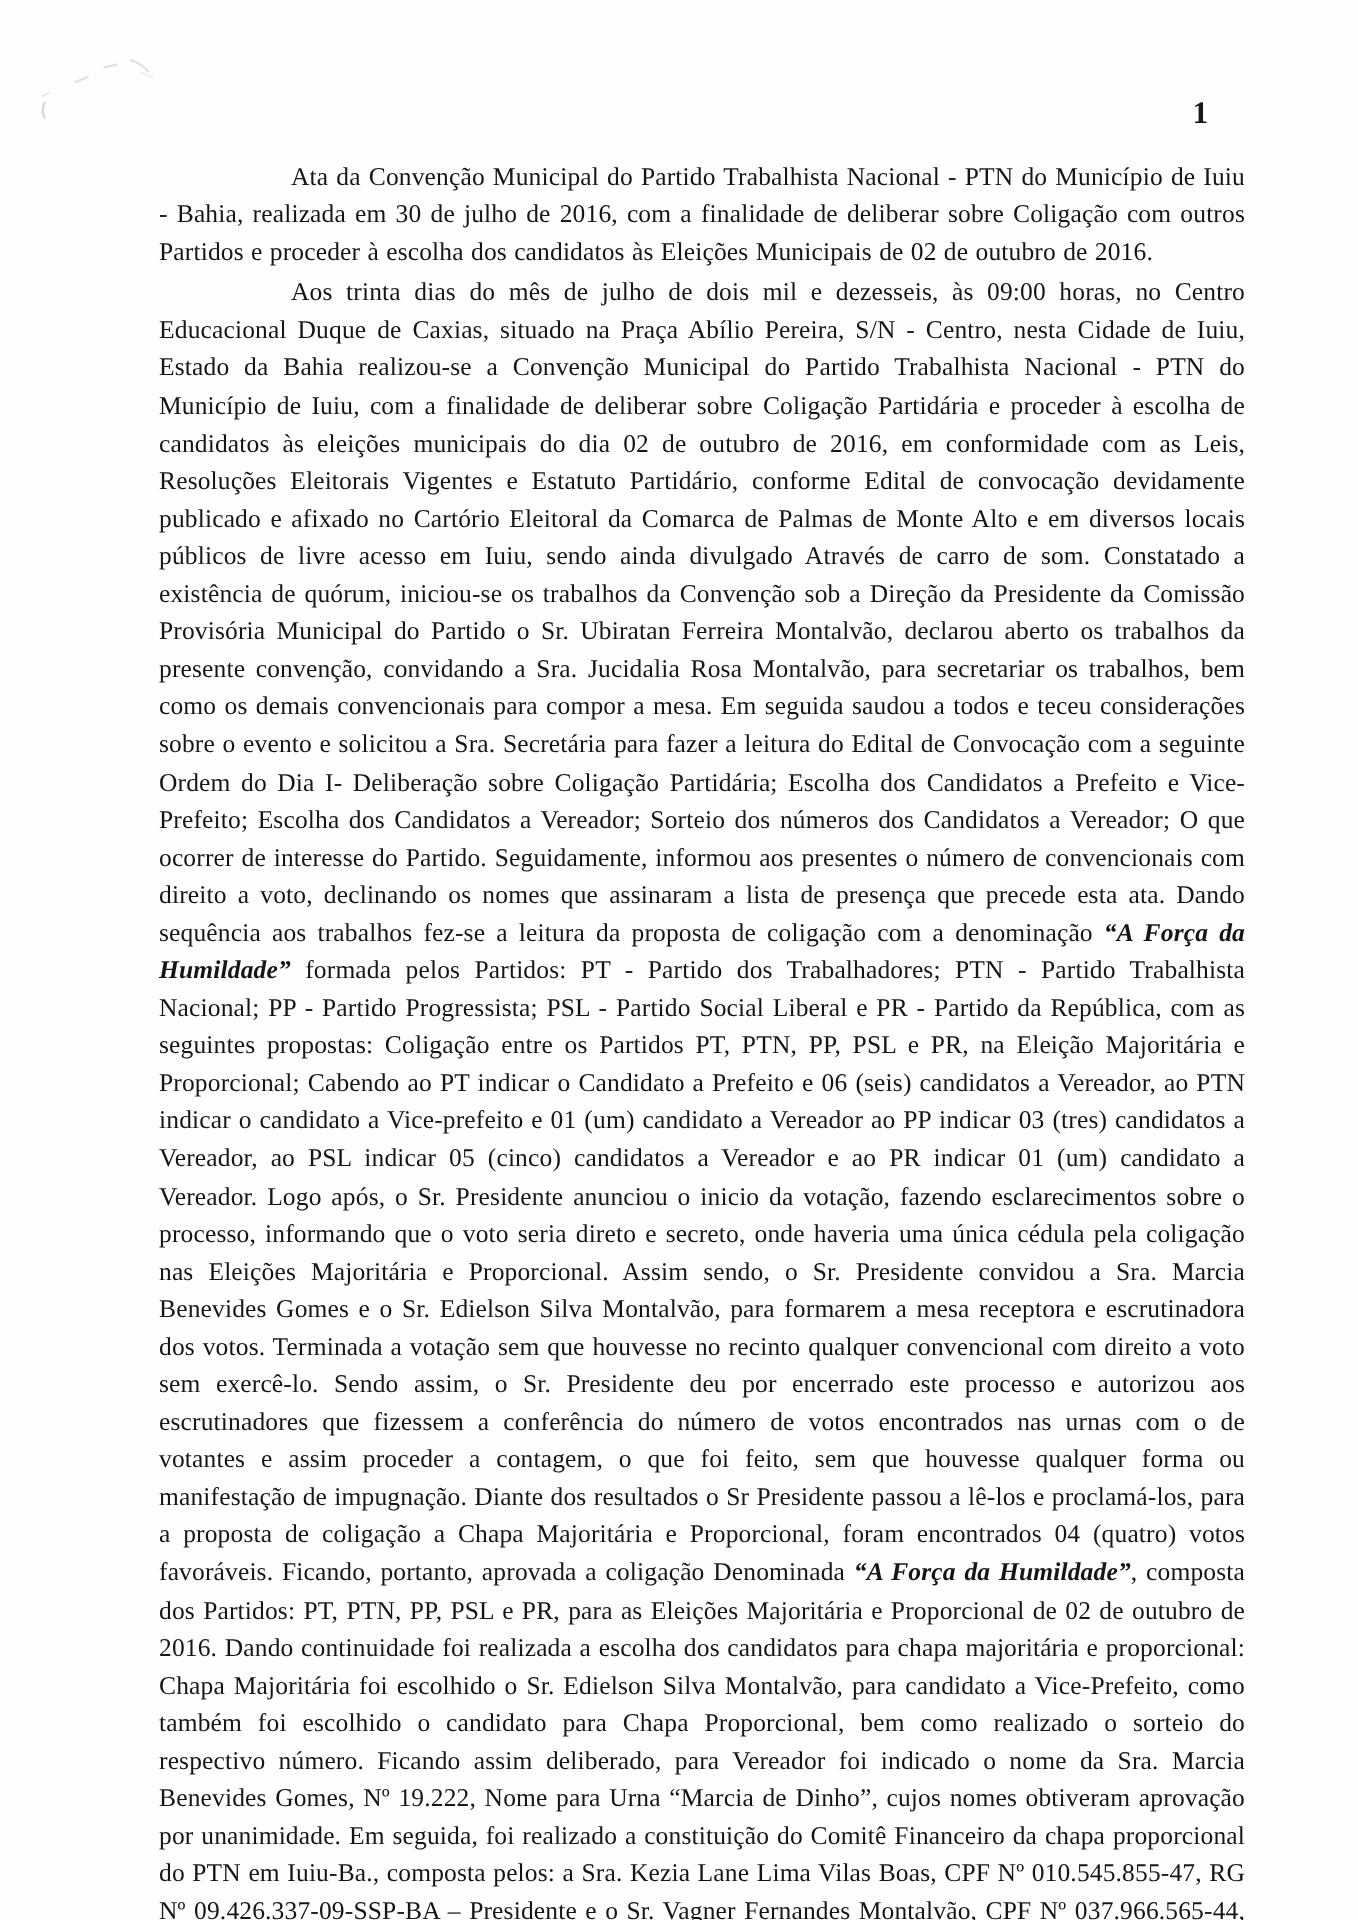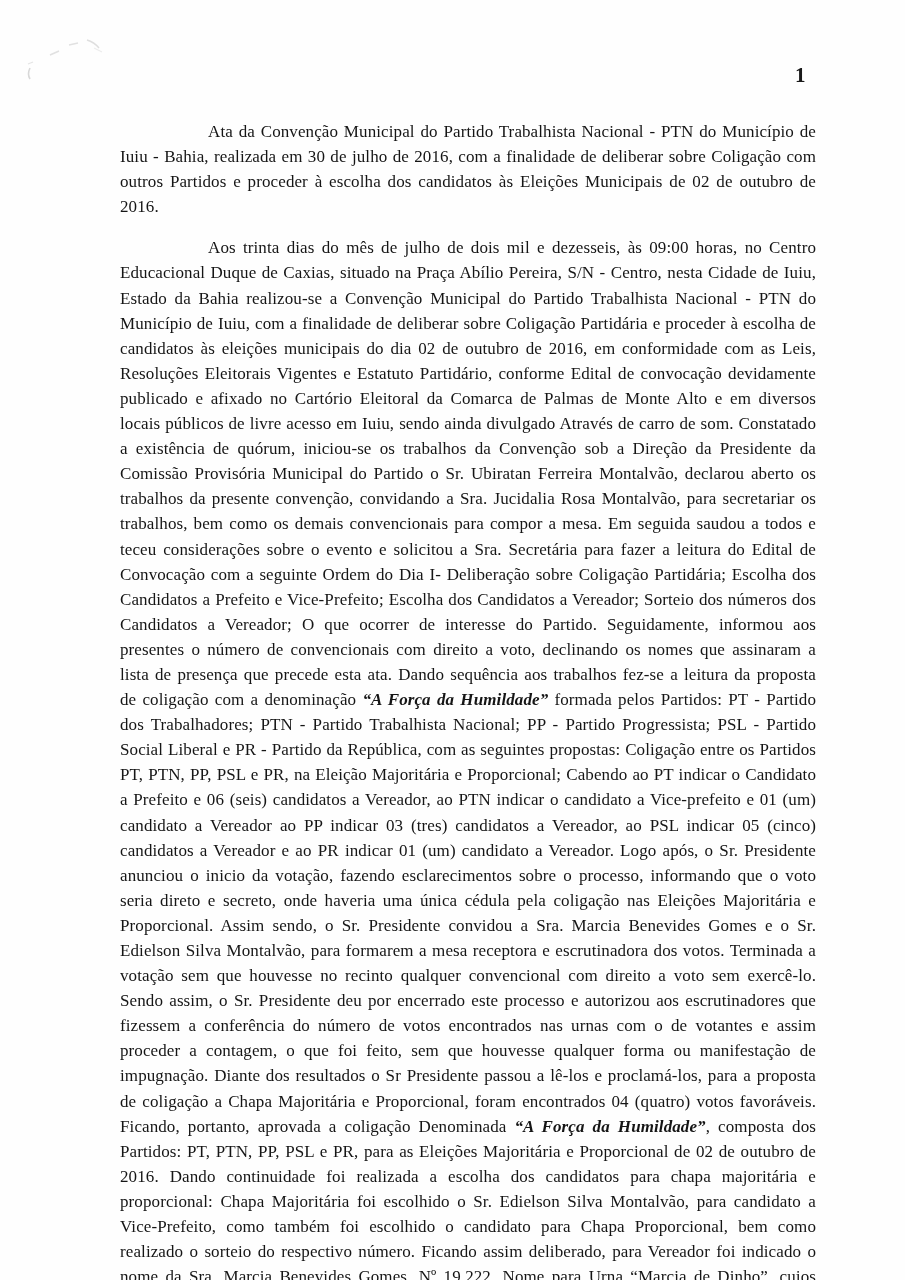--- a/index.html
+++ b/index.html
@@ -37,21 +37,21 @@
     top: 103px;
     left: 104px;
     width: 728px;
     text-align: justify;
     font-size: 17px;
     line-height: 25.1px;
     letter-spacing: 0.1px;
     word-spacing: 0.5px;
   }
   .doc-body p.para {
-    margin: 16px;
+    margin: 2px;
     padding: 0;
   }
   .doc-body p.para.indent {
     text-indent: 88px;
   }
   .bi {
     font-weight: 700;
     font-style: italic;
   }
 </style>

